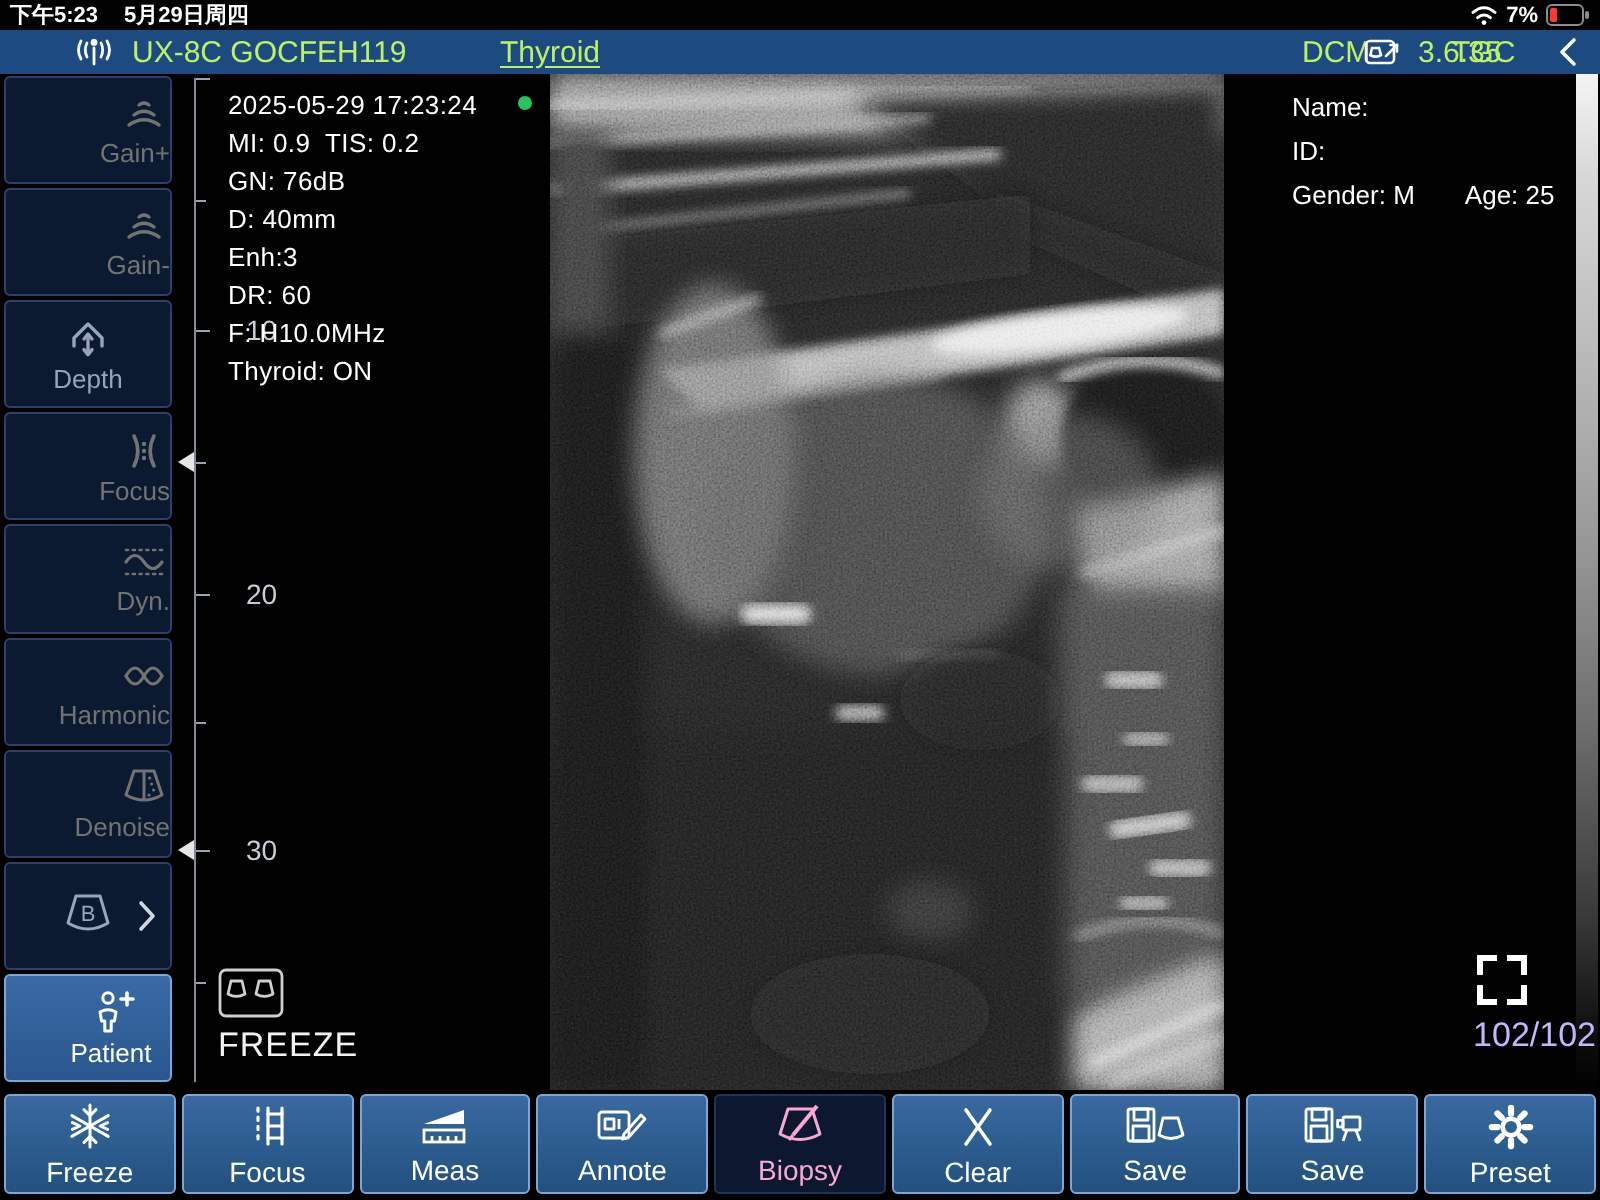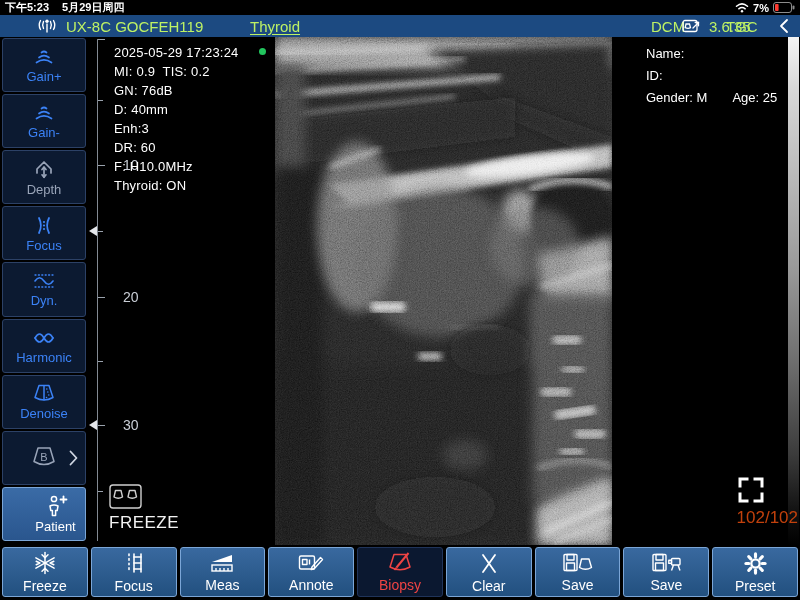--- a/index.html
+++ b/index.html
@@ -12,21 +12,21 @@
   .status-left{display:flex;gap:13px;}
   .status-right{display:flex;align-items:center;gap:4px;}
   
   .title-bar{position:absolute;top:15px;left:0;width:800px;height:22px;background:#1c4a81;color:#bef264;font-size:15px;}
   .title-bar .abs{position:absolute;top:0;height:22px;display:flex;align-items:center;}
   .preset-link{text-decoration:underline;text-underline-offset:2px;}
   
   .sidebar{position:absolute;left:0;top:37px;width:88px;height:505px;display:flex;flex-direction:column;gap:2px;padding:1px 2px;box-sizing:border-box;}
   .sbtn{flex:1;background:#0c1a31;border:1px solid #2c4166;border-radius:3px;display:flex;flex-direction:column;
         align-items:center;justify-content:center;gap:1px;font-size:13px;position:relative;}
-  .s-dim{color:#3b82f6;}
+  .s-dim{color:#737373;align-items:flex-end;}
   .s-normal{color:#99a4b8;}
   .s-active{background:linear-gradient(180deg,#3a6ba6,#2a568e);border-color:#7ba6d7;color:#fff;padding-left:23px;}
   .sicon{flex:none;}
   .b-chev{position:absolute;right:7px;top:50%;margin-top:-8px;color:#cfd6e2;}
   
   .image-area{position:absolute;left:88px;top:37px;width:712px;height:508px;background:#000;overflow:hidden;}
   .ruler-line{position:absolute;left:9px;top:2px;width:1px;height:502px;background:#9aa2ad;opacity:.85;}
   .tick{position:absolute;left:10px;height:1px;background:#9aa2ad;}
   .tick.minor{width:5px;}
   .tick.major{width:7px;}
@@ -36,28 +36,28 @@
   .ov-line{white-space:pre;}
   .green-dot{position:absolute;left:171px;top:11px;width:7px;height:7px;border-radius:50%;background:#22c55e;}
   .echo{position:absolute;left:187px;top:0;width:337px;height:508px;}
   .patient-block{position:absolute;left:558px;top:6px;color:#fff;font-size:13px;line-height:22px;}
   .gender-row{display:flex;}
   .age-span{margin-left:25px;}
   .grayscale-bar{position:absolute;left:700px;top:0;width:11px;height:508px;
       background:linear-gradient(180deg,#f4f4f4 0%,#d8d8d8 10%,#b9b9b9 28%,#989898 46%,#6e6e6e 64%,#3c3c3c 82%,#101010 94%,#000 100%);}
   .freeze-wrap{position:absolute;left:21px;top:447px;color:#e9e9e9;}
   .freeze-text{font-size:17px;font-weight:500;letter-spacing:.5px;margin-top:3px;color:#f2f2f2;}
-  .frame-wrap{position:absolute;right:1px;top:439px;text-align:right;color:#c2410c;}
+  .frame-wrap{position:absolute;right:1px;top:439px;text-align:right;color:#c4b5fd;}
   .frame-counter{font-size:17px;margin-top:4px;padding-right:1px;}
   .brackets{margin-right:8px;}
   
   .toolbar{position:absolute;left:0;top:545px;width:800px;height:55px;background:#000;display:flex;gap:3px;padding:2px 2px 3px 2px;box-sizing:border-box;}
   .tbtn{flex:1;border-radius:3px;border:1px solid #7ba6d7;background:linear-gradient(180deg,#39699f,#22507f);color:#fff;
         display:flex;flex-direction:column;align-items:center;justify-content:center;gap:2px;font-size:14px;}
-  .tbtn.disabled{background:#0b1830;border-color:#20345a;color:#ef4444;}
+  .tbtn.disabled{background:#0b1830;border-color:#20345a;color:#f9a8d4;}
   .ticon{flex:none;}
   svg{display:block;}
 </style>
 </head>
 <body>
 
 <div class="screen">
 
   <div class="status-bar">
     <div class="status-left">

